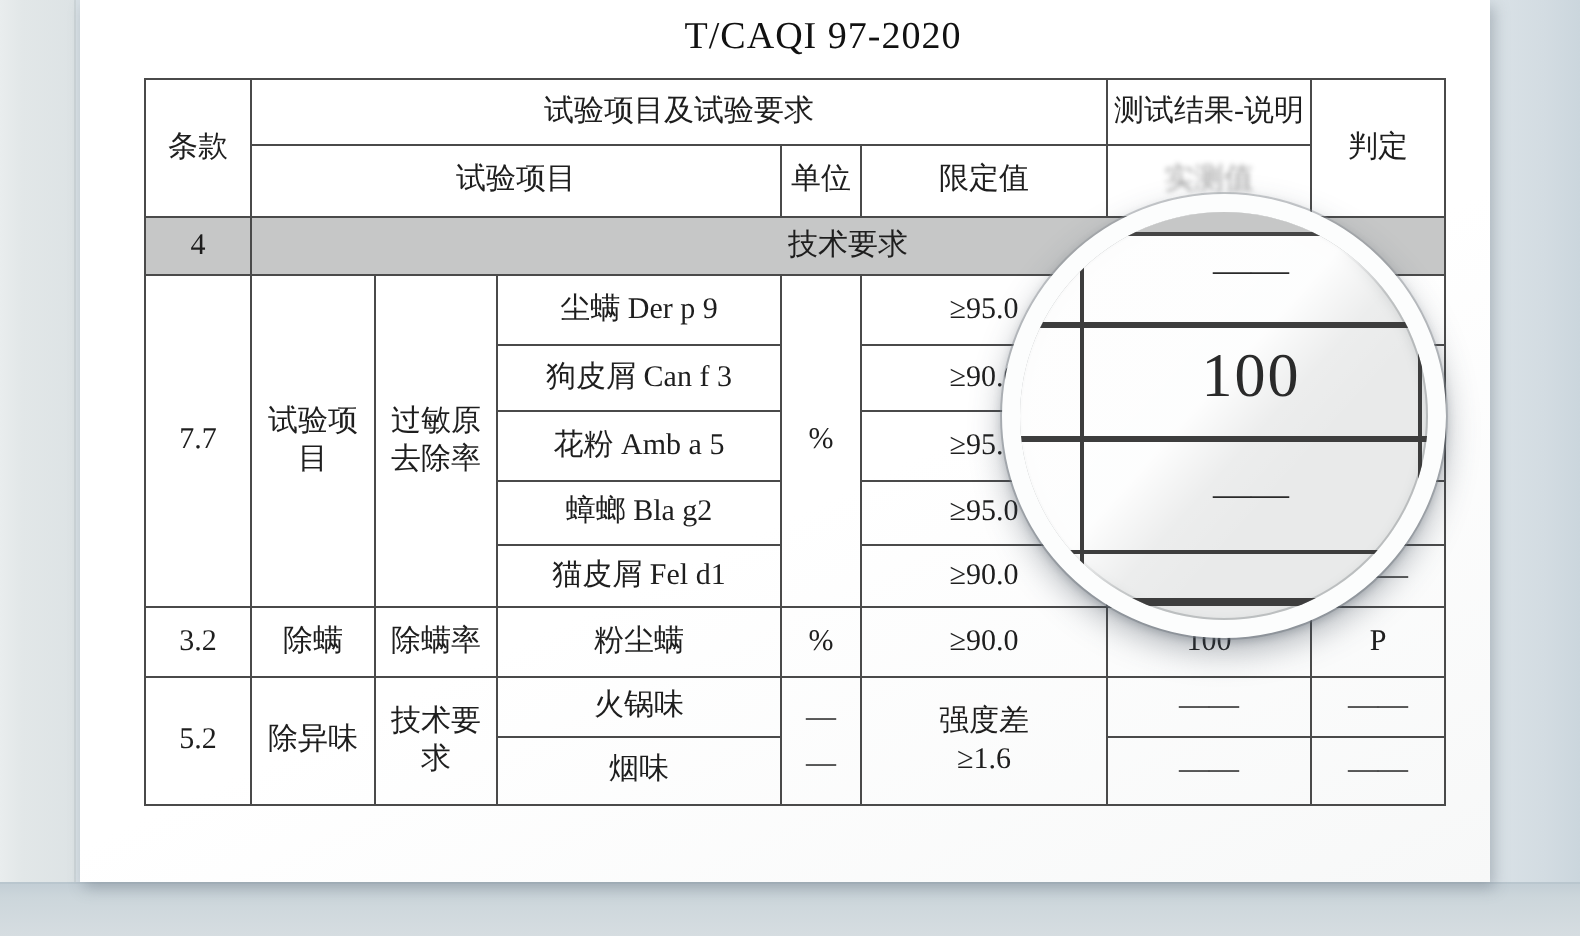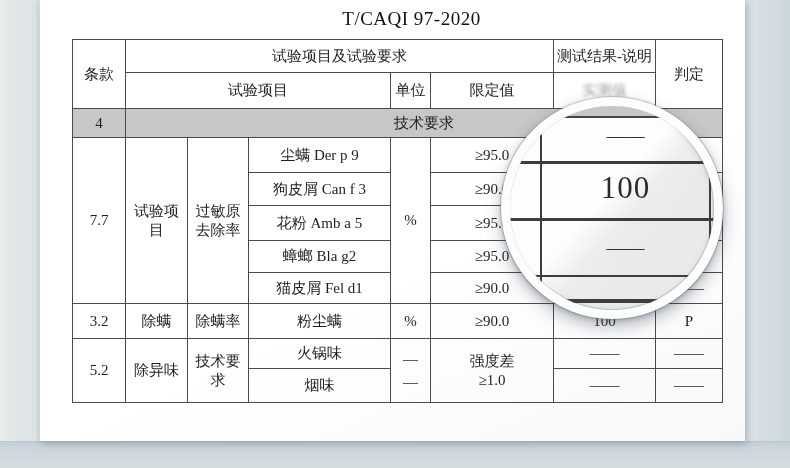--- a/index.html
+++ b/index.html
@@ -161,21 +161,21 @@
         <td rowspan="2">5.2</td>
         <td rowspan="2">除异味</td>
         <td rowspan="2">技术要求</td>
         <td>火锅味</td>
         <td rowspan="2" class="stacked-dash">
           <span>—</span>
           <span>—</span>
         </td>
         <td rowspan="2" class="two-line">
           <span>强度差</span>
-          <span>≥1.0</span>
+          <span>≥1.6</span>
         </td>
         <td>——</td>
         <td>——</td>
       </tr>
       <tr style="height:34px">
         <td>烟味</td>
         <td>——</td>
         <td>——</td>
       </tr>
     </tbody>

